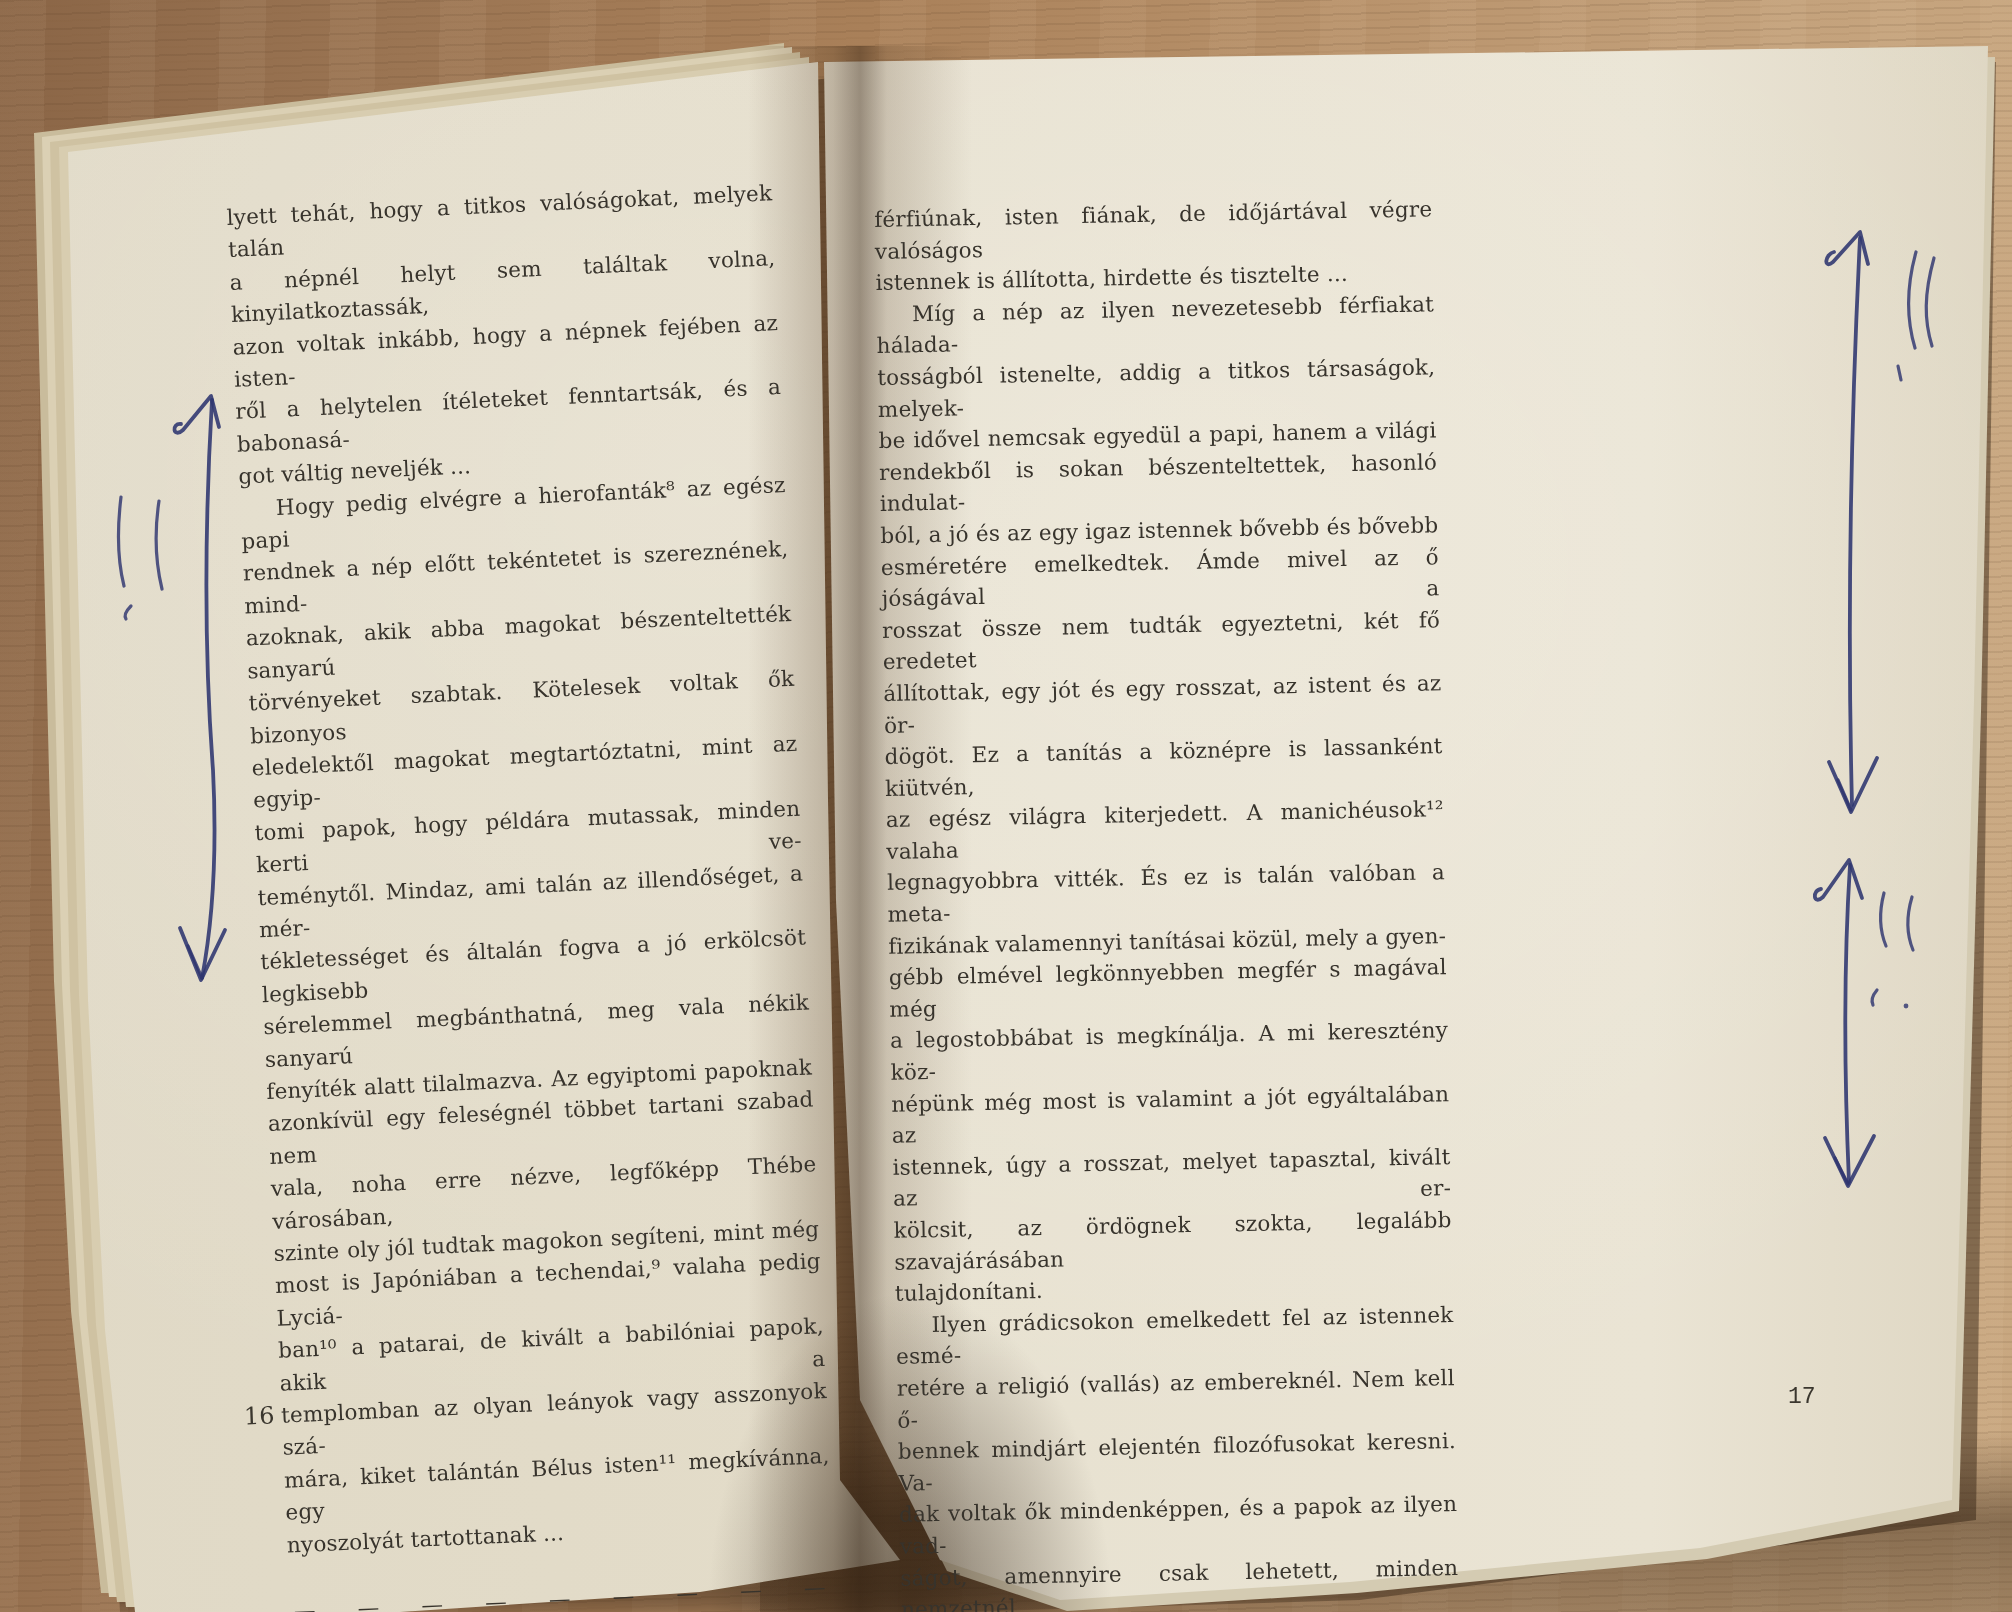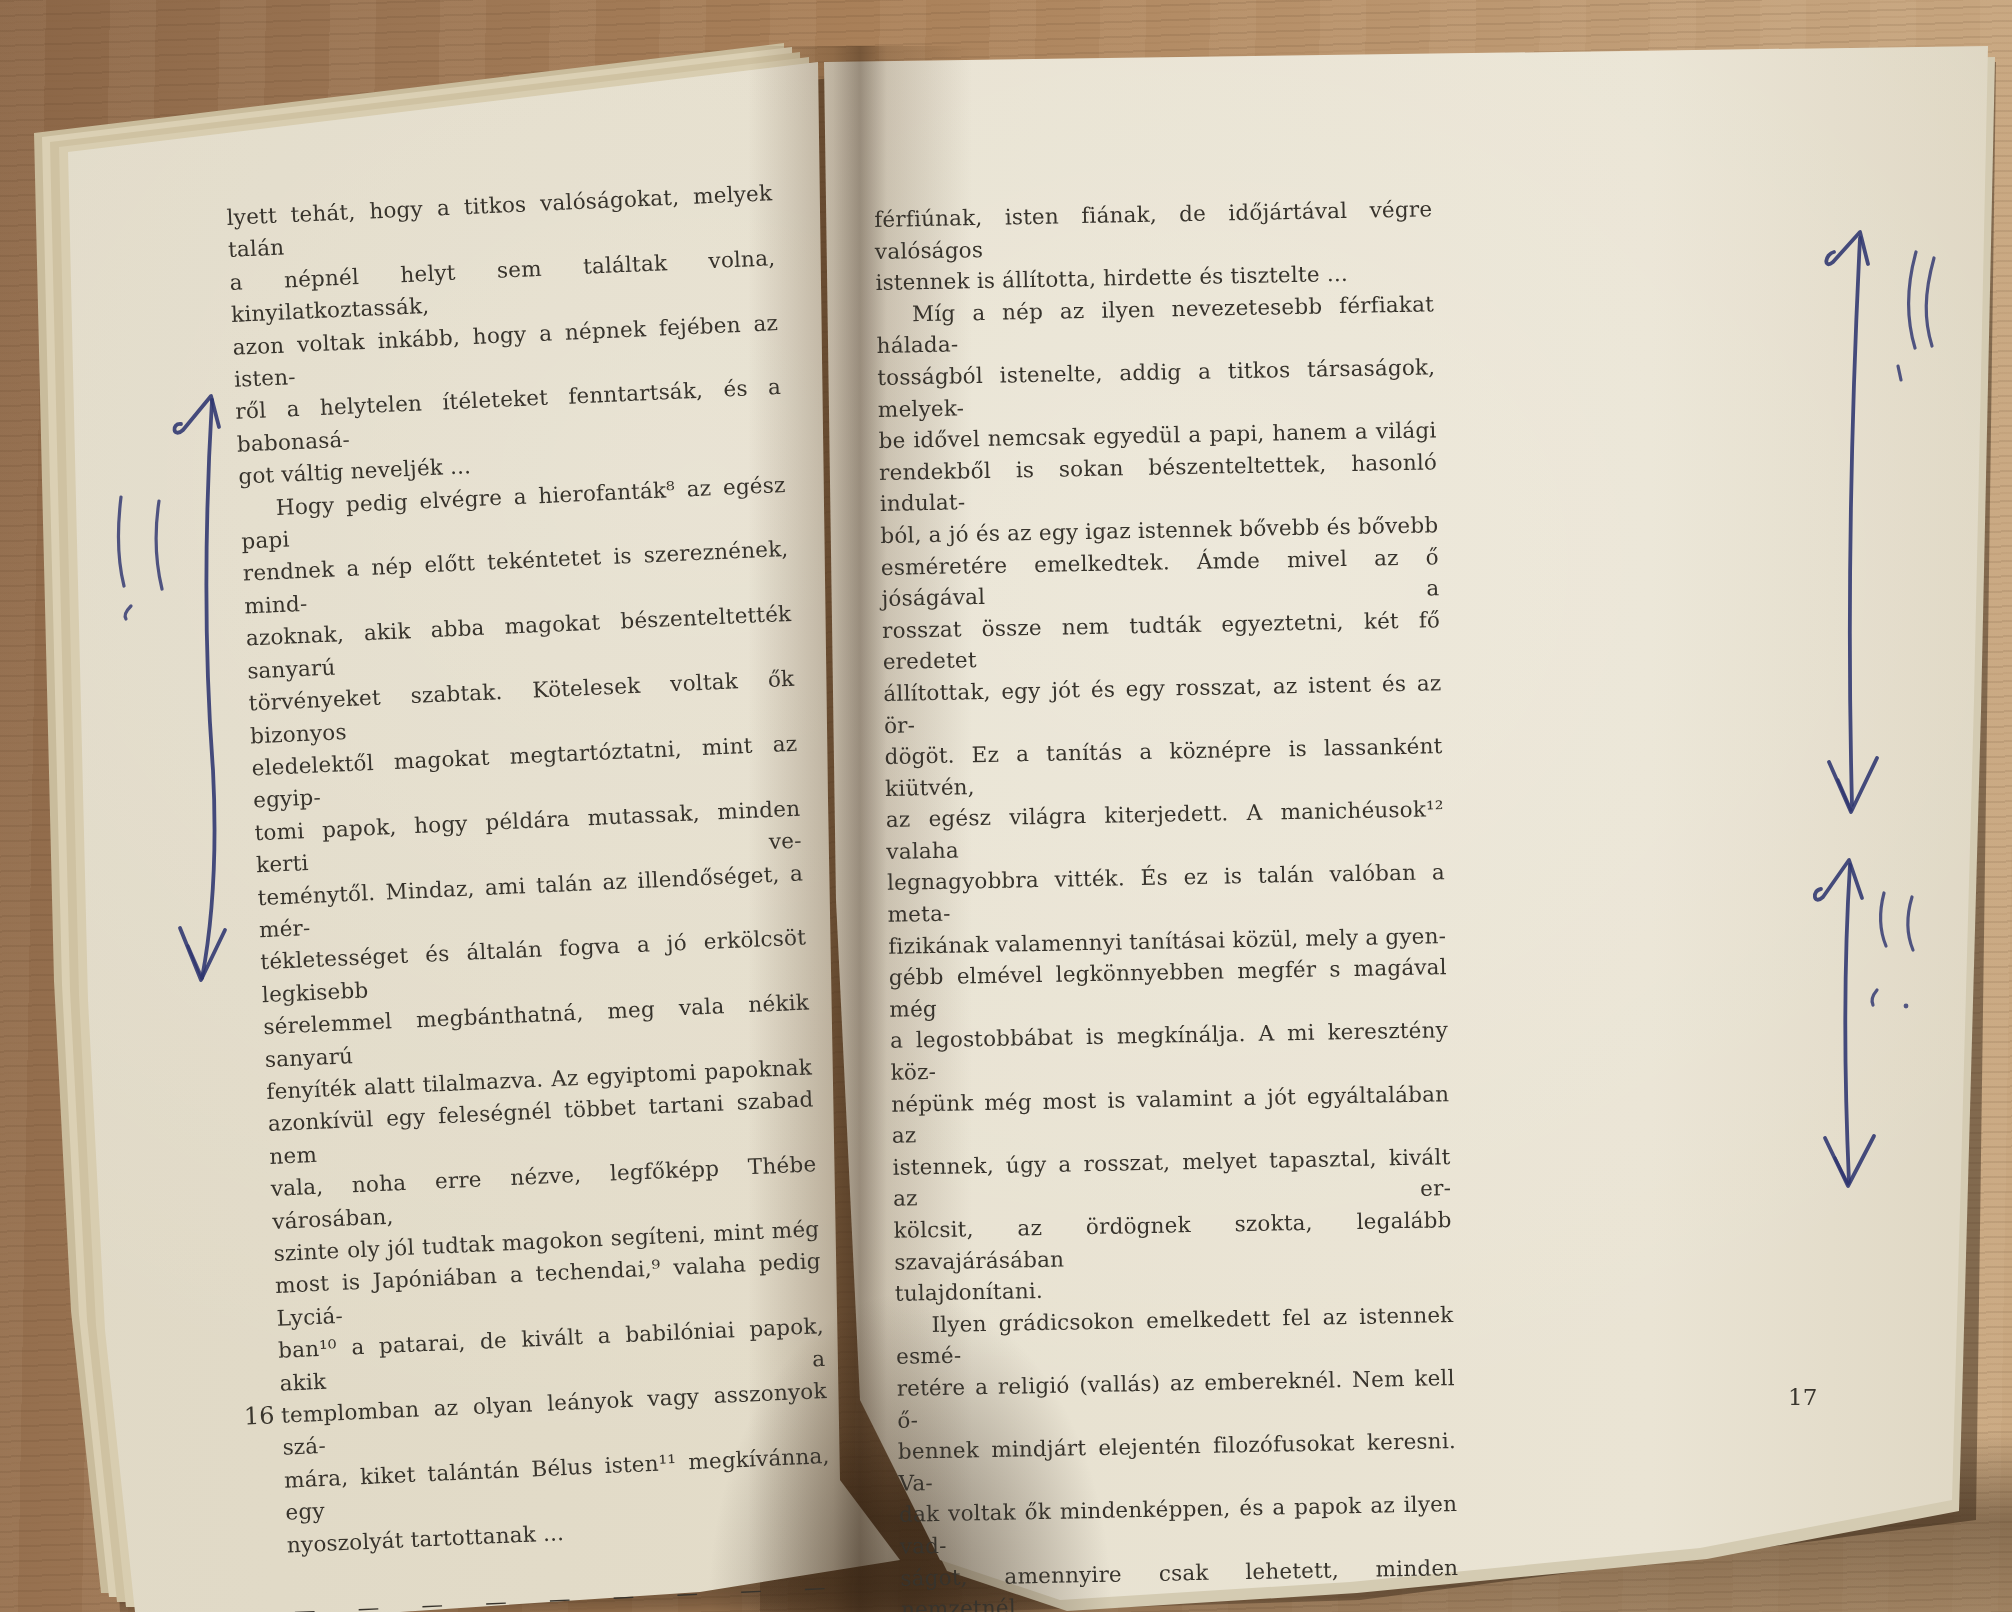--- a/index.html
+++ b/index.html
@@ -42,21 +42,21 @@
     font-size:21.5px;letter-spacing:.2px;}
   .pt-right{left:874px;top:204px;width:558px;transform:rotate(-1.1deg);transform-origin:0 0;
     font-size:21.5px;letter-spacing:.2px;}
   .line{line-height:32.4px;text-align:justify;text-align-last:justify;}
   .pt-right .line{line-height:31.6px;}
   .end{text-align-last:left;}
   .indent{text-indent:36px;}
   .divider{letter-spacing:6px;text-align-last:justify;padding:40px 4px 26px 4px;line-height:20px;}
   .page-number{position:absolute;color:#3a362e;font-size:24px;}
   .pn-left{left:244px;top:1402px;transform:rotate(-2deg);}
-  .pn-right{left:1788px;top:1384px;font-size:23px;}
+  .pn-right{left:1788px;top:1384px;font-size:23px;font-family:Liberation Mono, monospace;}
   
   .annos{position:absolute;inset:0;pointer-events:none;}
   .ink{fill:none;stroke-width:3.8;stroke-linecap:round;stroke-linejoin:round;opacity:.88;}
   .ink-thin{fill:none;stroke-width:3.2;stroke-linecap:round;opacity:.82;}
 </style>
 </head>
 <body>
 
 <div class="scene">
   <div class="wood"></div>

